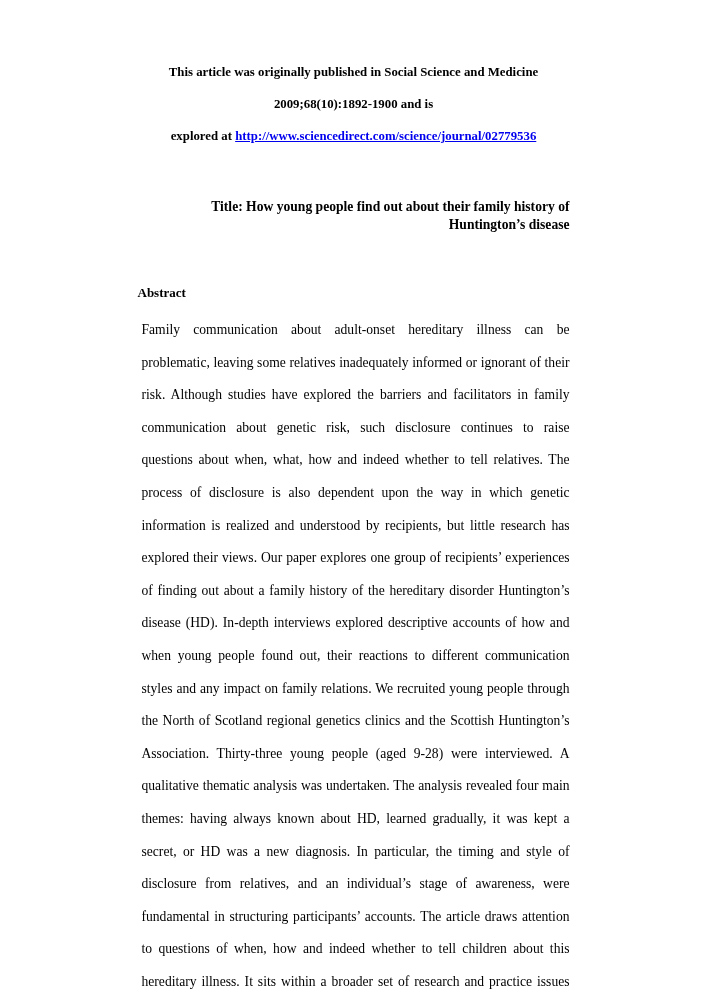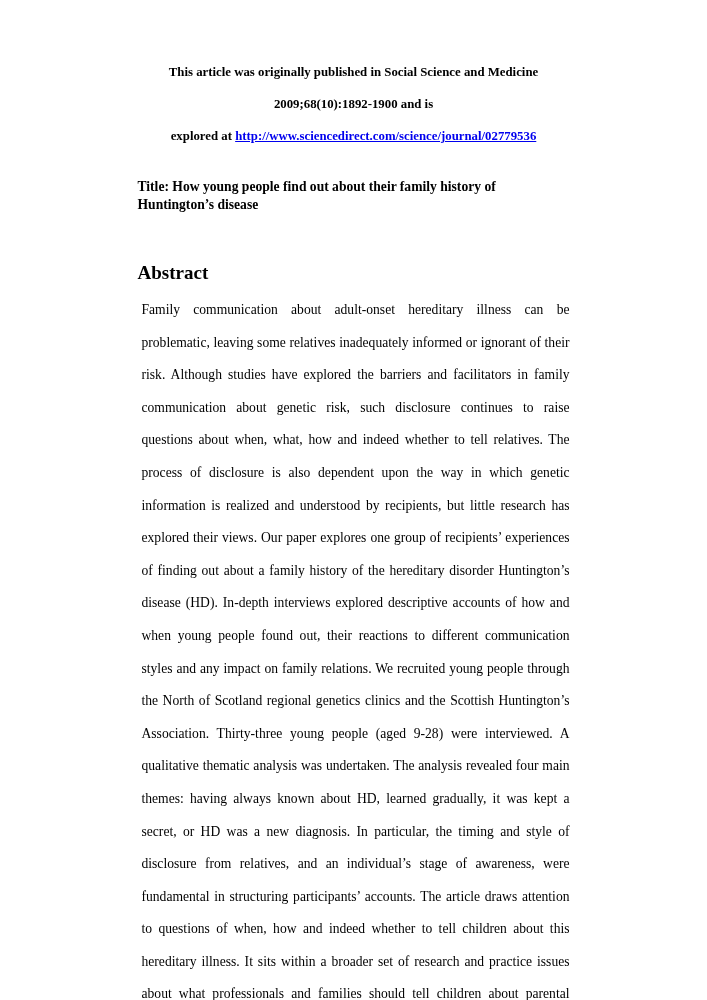--- a/index.html
+++ b/index.html
@@ -28,30 +28,30 @@
     }
     .pub-line {
       display: block;
     }
     .link {
       color: #0000EE;
       font-weight: bold;
       cursor: pointer;
     }
     .doc-title {
-      margin: 26px 0 0 0;
+      margin: 46px 0 0 0;
       font-weight: bold;
       font-size: 13.6px;
       line-height: 18px;
-      text-align: left;
+      text-align: right;
     }
     .abstract-heading {
       margin: 50px 0 12px 0;
       font-weight: bold;
-      font-size: 19px;
+      font-size: 13px;
       line-height: 18px;
     }
     .abstract-body {
       margin: 7px 0 0 4px;
       font-size: 13.6px;
       line-height: 32.6px;
       text-align: justify;
       text-justify: inter-word;
     }
   </style>

